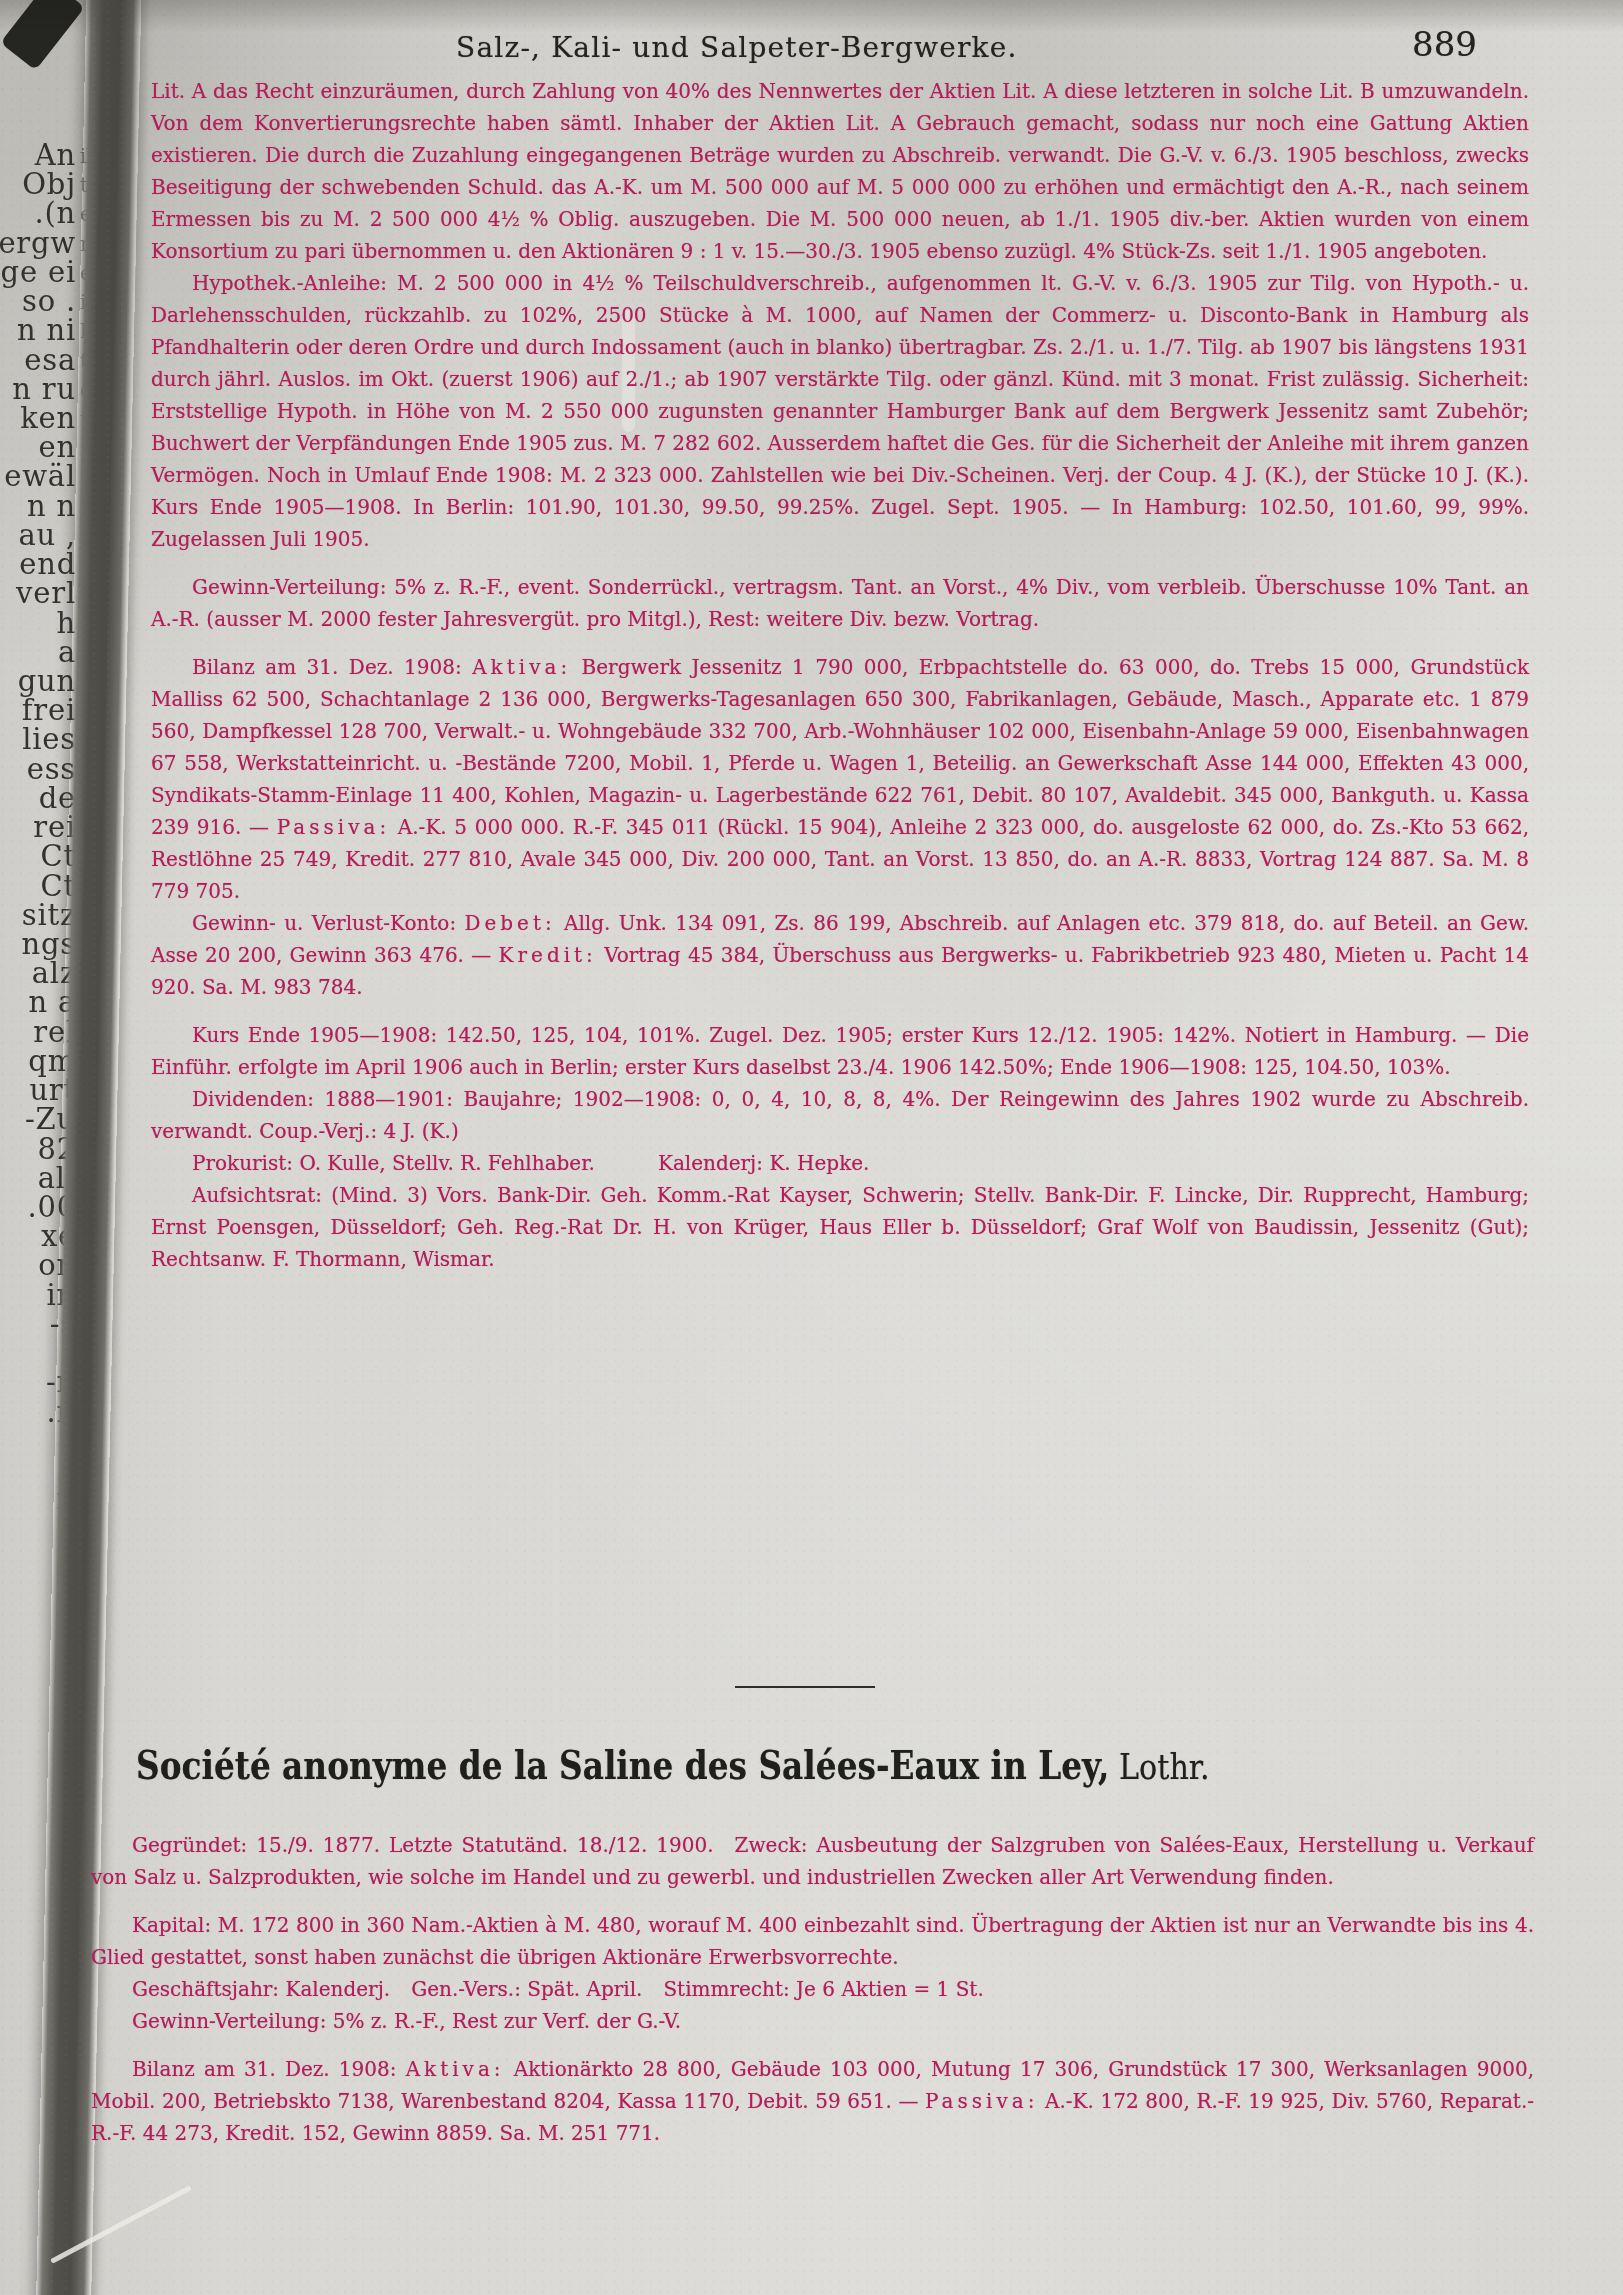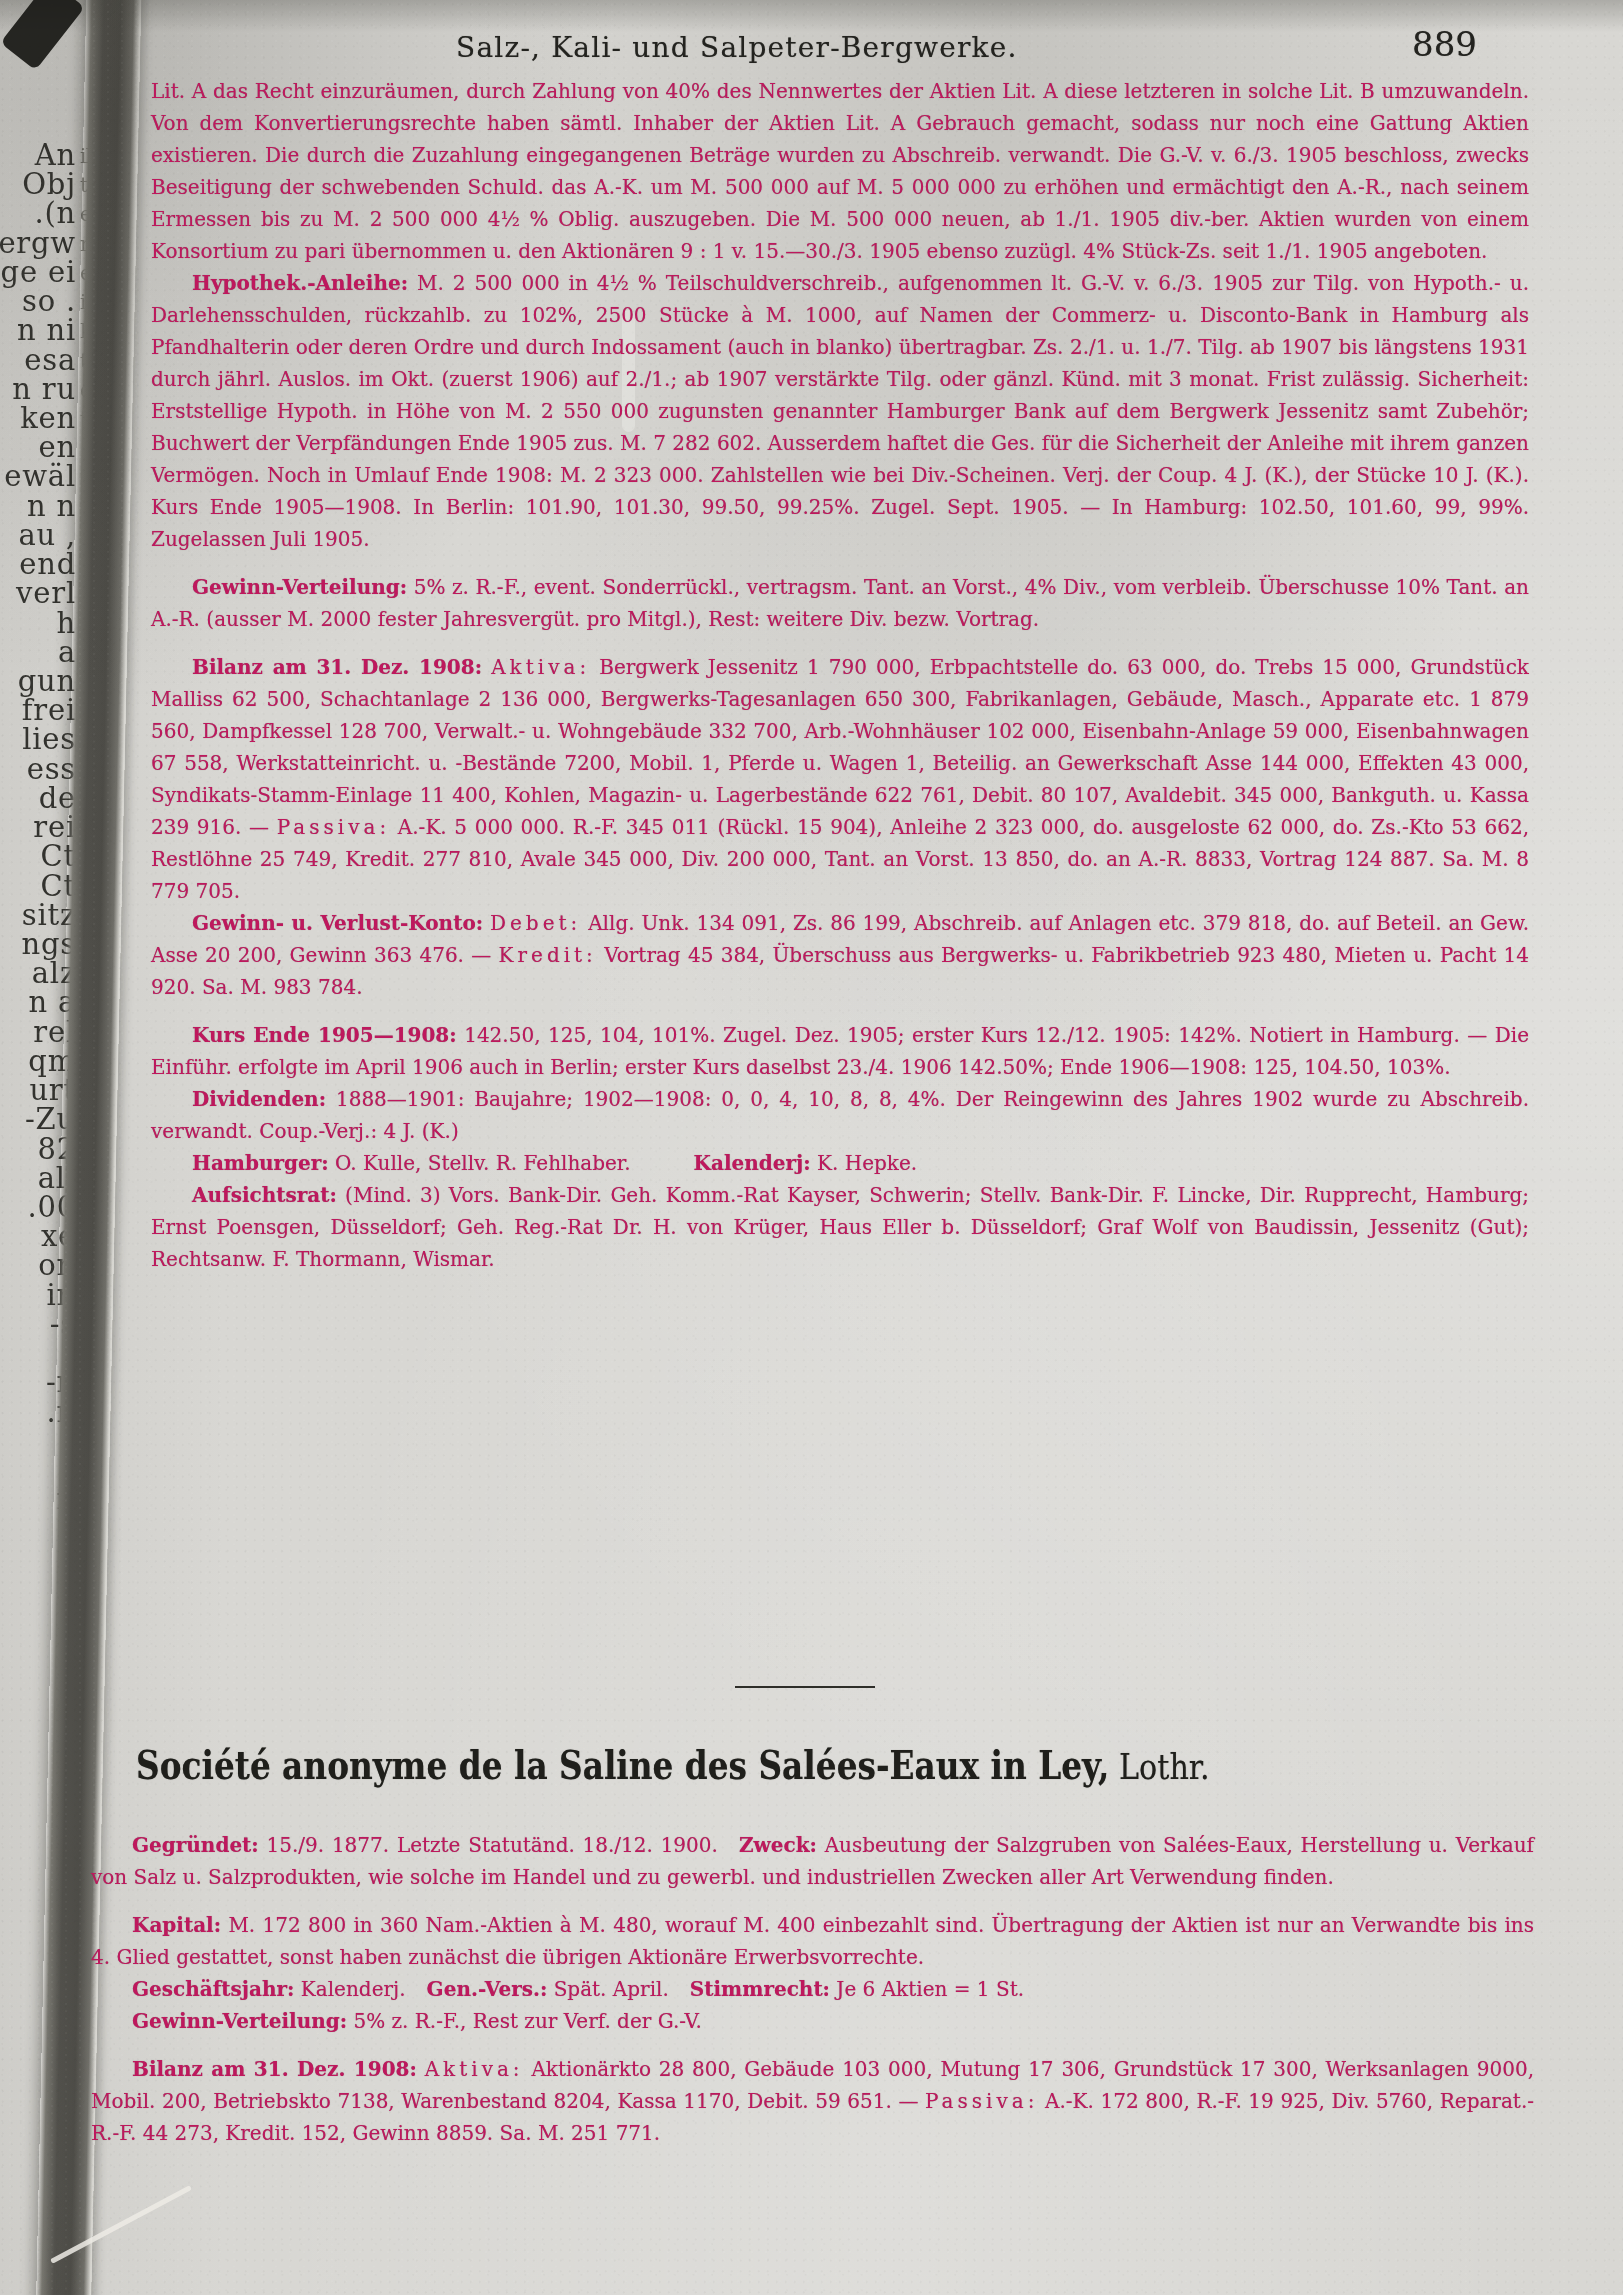--- a/index.html
+++ b/index.html
@@ -74,21 +74,21 @@
   .textcol{
     position:absolute;z-index:5;text-align:justify;
     font-size:20px;line-height:32px;color:#be185d;
     text-shadow:0 0 0.8px rgba(35,35,30,.45);
   }
   #company1-text{left:151px;top:75px;width:1378px;}
   #company2-text{left:91px;top:1829px;width:1443px;}
   .para{margin:0;text-indent:41px;}
   .para.noind{text-indent:0;}
   .para.gap{margin-top:16px;}
-  .b{font-weight:bold;}
+  .b{font-weight:normal;}
   .sp{letter-spacing:4px;}
   .tab-s{display:inline-block;width:21px;}
   .tab-l{display:inline-block;width:63px;}
   
   .divider{
     position:absolute;left:735px;top:1686px;width:140px;height:0;z-index:5;
     border-top:2.4px solid #2e2e29;
   }
   .section-heading{
     position:absolute;left:136px;top:1742px;z-index:5;color:#1f1f1b;
@@ -301,21 +301,21 @@
 <div class="page-number">889</div>
 
 <div id="company1-text" class="textcol">
     <p class="para noind"><span class="">Lit. A das Recht einzuräumen, durch Zahlung von 40% des Nennwertes der Aktien Lit. A diese letzteren in solche Lit. B umzuwandeln.  Von dem Konvertierungsrechte haben sämtl. Inhaber der Aktien Lit. A Gebrauch gemacht, sodass nur noch eine Gattung Aktien existieren.  Die durch die Zuzahlung eingegangenen Beträge wurden zu Abschreib. verwandt.  Die G.-V. v. 6./3. 1905 beschloss, zwecks Beseitigung der schwebenden Schuld. das A.-K. um M. 500 000 auf M. 5 000 000 zu erhöhen und ermächtigt den A.-R., nach seinem Ermessen bis zu M. 2 500 000 4½ % Oblig. auszugeben.  Die M. 500 000 neuen, ab 1./1. 1905 div.-ber. Aktien wurden von einem Konsortium zu pari übernommen u. den Aktionären 9 : 1 v. 15.—30./3. 1905 ebenso zuzügl. 4% Stück-Zs. seit 1./1. 1905 angeboten.</span></p>
     <p class="para"><span class="b">Hypothek.-Anleihe:</span><span class=""> M. 2 500 000 in 4½ % Teilschuldverschreib., aufgenommen lt. G.-V. v. 6./3. 1905 zur Tilg. von Hypoth.- u. Darlehensschulden, rückzahlb. zu 102%, 2500 Stücke à M. 1000, auf Namen der Commerz- u. Disconto-Bank in Hamburg als Pfandhalterin oder deren Ordre und durch Indossament (auch in blanko) übertragbar.  Zs. 2./1. u. 1./7.  Tilg. ab 1907 bis längstens 1931 durch jährl. Auslos. im Okt. (zuerst 1906) auf 2./1.; ab 1907 verstärkte Tilg. oder gänzl. Künd. mit 3 monat. Frist zulässig.  Sicherheit: Erststellige Hypoth. in Höhe von M. 2 550 000 zugunsten genannter Hamburger Bank auf dem Bergwerk Jessenitz samt Zubehör; Buchwert der Verpfändungen Ende 1905 zus. M. 7 282 602.  Ausserdem haftet die Ges. für die Sicherheit der Anleihe mit ihrem ganzen Vermögen.  Noch in Umlauf Ende 1908: M. 2 323 000.  Zahlstellen wie bei Div.-Scheinen.  Verj. der Coup. 4 J. (K.), der Stücke 10 J. (K.).  Kurs Ende 1905—1908.  In Berlin: 101.90, 101.30, 99.50, 99.25%.  Zugel. Sept. 1905. — In Hamburg: 102.50, 101.60, 99, 99%.  Zugelassen Juli 1905.</span></p>
     <p class="para gap"><span class="b">Gewinn-Verteilung:</span><span class=""> 5% z. R.-F., event. Sonderrückl., vertragsm. Tant. an Vorst., 4% Div., vom verbleib. Überschusse 10% Tant. an A.-R. (ausser M. 2000 fester Jahresvergüt. pro Mitgl.), Rest: weitere Div. bezw. Vortrag.</span></p>
     <p class="para gap"><span class="b">Bilanz am 31. Dez. 1908:</span><span class=""> </span><span class="sp">Aktiva:</span><span class=""> Bergwerk Jessenitz 1 790 000, Erbpachtstelle do. 63 000, do. Trebs 15 000, Grundstück Malliss 62 500, Schachtanlage 2 136 000, Bergwerks-Tagesanlagen 650 300, Fabrikanlagen, Gebäude, Masch., Apparate etc. 1 879 560, Dampfkessel 128 700, Verwalt.- u. Wohngebäude 332 700, Arb.-Wohnhäuser 102 000, Eisenbahn-Anlage 59 000, Eisenbahnwagen 67 558, Werkstatteinricht. u. -Bestände 7200, Mobil. 1, Pferde u. Wagen 1, Beteilig. an Gewerkschaft Asse 144 000, Effekten 43 000, Syndikats-Stamm-Einlage 11 400, Kohlen, Magazin- u. Lagerbestände 622 761, Debit. 80 107, Avaldebit. 345 000, Bankguth. u. Kassa 239 916. — </span><span class="sp">Passiva:</span><span class=""> A.-K. 5 000 000. R.-F. 345 011 (Rückl. 15 904), Anleihe 2 323 000, do. ausgeloste 62 000, do. Zs.-Kto 53 662, Restlöhne 25 749, Kredit. 277 810, Avale 345 000, Div. 200 000, Tant. an Vorst. 13 850, do. an A.-R. 8833, Vortrag 124 887.  Sa. M. 8 779 705.</span></p>
     <p class="para"><span class="b">Gewinn- u. Verlust-Konto:</span><span class=""> </span><span class="sp">Debet:</span><span class=""> Allg. Unk. 134 091, Zs. 86 199, Abschreib. auf Anlagen etc. 379 818, do. auf Beteil. an Gew. Asse 20 200, Gewinn 363 476. — </span><span class="sp">Kredit:</span><span class=""> Vortrag 45 384, Überschuss aus Bergwerks- u. Fabrikbetrieb 923 480, Mieten u. Pacht 14 920.  Sa. M. 983 784.</span></p>
     <p class="para gap"><span class="b">Kurs Ende 1905—1908:</span><span class=""> 142.50, 125, 104, 101%.  Zugel. Dez. 1905; erster Kurs 12./12. 1905: 142%.  Notiert in Hamburg. — Die Einführ. erfolgte im April 1906 auch in Berlin; erster Kurs daselbst 23./4. 1906 142.50%; Ende 1906—1908: 125, 104.50, 103%.</span></p>
     <p class="para"><span class="b">Dividenden:</span><span class=""> 1888—1901: Baujahre; 1902—1908: 0, 0, 4, 10, 8, 8, 4%.  Der Reingewinn des Jahres 1902 wurde zu Abschreib. verwandt.  Coup.-Verj.: 4 J. (K.)</span></p>
-    <p class="para"><span class="b">Hamburger:</span><span class=""> O. Kulle, Stellv. R. Fehlhaber.</span><span class="tab-l"></span><span class="b">Kalenderj:</span><span class=""> K. Hepke.</span></p>
+    <p class="para"><span class="b">Prokurist:</span><span class=""> O. Kulle, Stellv. R. Fehlhaber.</span><span class="tab-l"></span><span class="b">Kalenderj:</span><span class=""> K. Hepke.</span></p>
     <p class="para"><span class="b">Aufsichtsrat:</span><span class=""> (Mind. 3) Vors. Bank-Dir. Geh. Komm.-Rat Kayser, Schwerin; Stellv. Bank-Dir. F. Lincke, Dir. Rupprecht, Hamburg; Ernst Poensgen, Düsseldorf; Geh. Reg.-Rat Dr. H. von Krüger, Haus Eller b. Düsseldorf; Graf Wolf von Baudissin, Jessenitz (Gut); Rechtsanw. F. Thormann, Wismar.</span></p>
   </div>
 
 <div class="divider"></div>
 
 <div class="section-heading"><span>Société anonyme de la Saline des Salées-Eaux in Ley,</span><span class="suffix"> Lothr.</span></div>
 
 <div id="company2-text" class="textcol">
     <p class="para"><span class="b">Gegründet:</span><span class=""> 15./9. 1877.  Letzte Statutänd. 18./12. 1900.</span><span class="tab-s"></span><span class="b">Zweck:</span><span class=""> Ausbeutung der Salzgruben von Salées-Eaux, Herstellung u. Verkauf von Salz u. Salzprodukten, wie solche im Handel und zu gewerbl. und industriellen Zwecken aller Art Verwendung finden.</span></p>
     <p class="para gap"><span class="b">Kapital:</span><span class=""> M. 172 800 in 360 Nam.-Aktien à M. 480, worauf M. 400 einbezahlt sind.  Übertragung der Aktien ist nur an Verwandte bis ins 4. Glied gestattet, sonst haben zunächst die übrigen Aktionäre Erwerbsvorrechte.</span></p>

